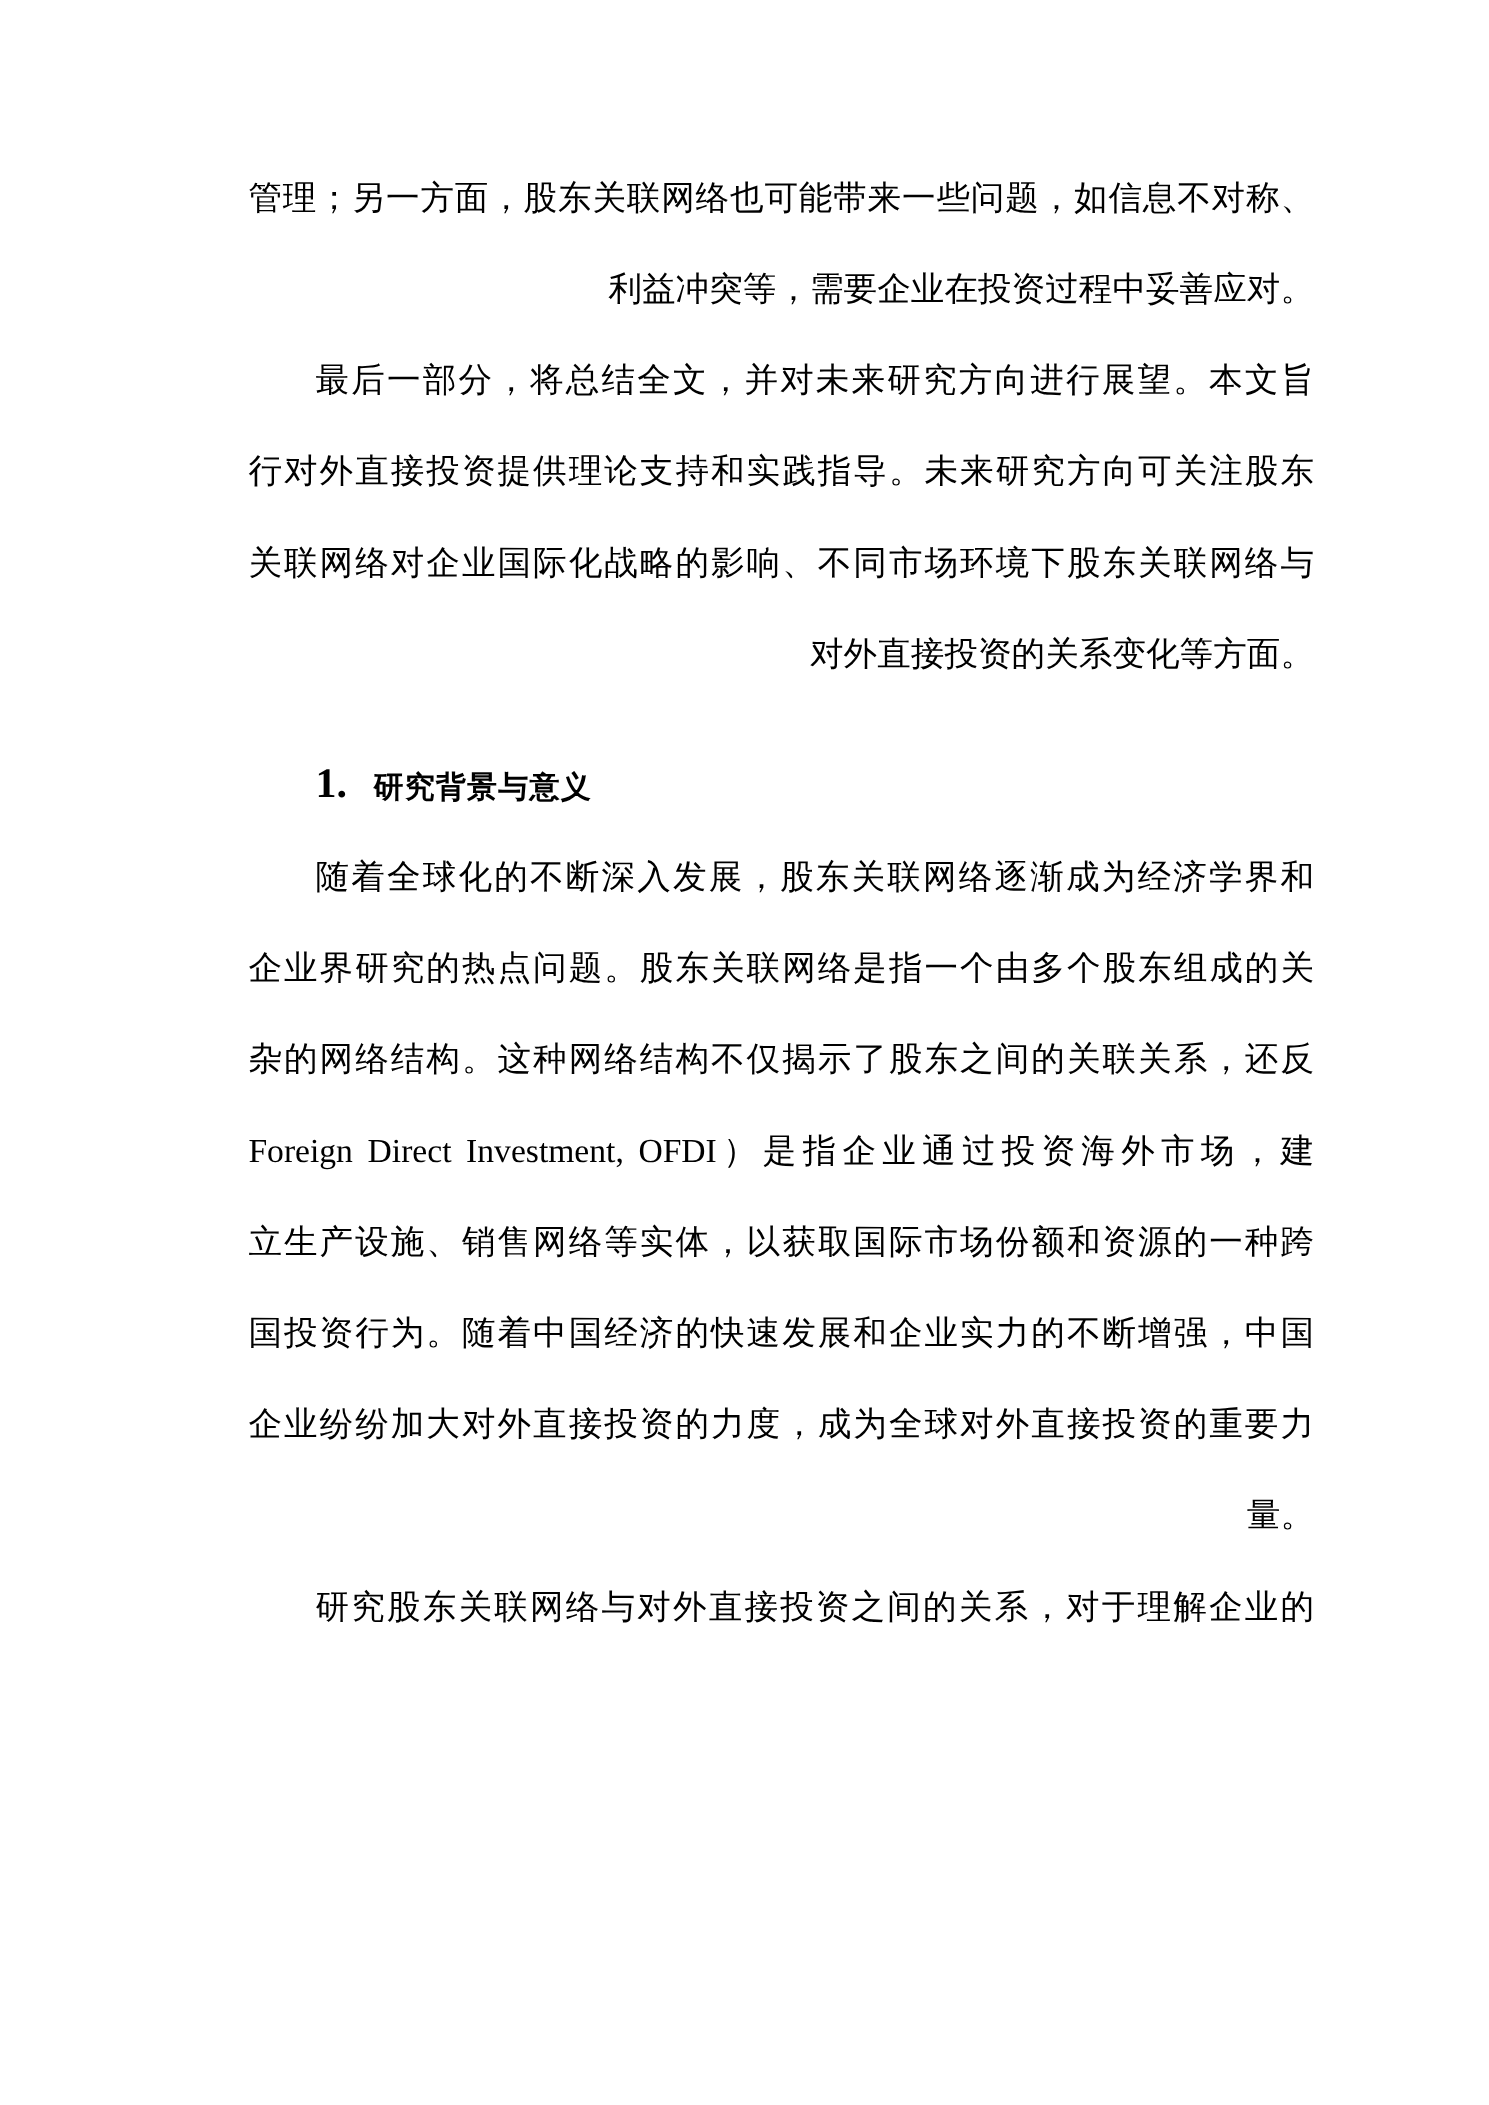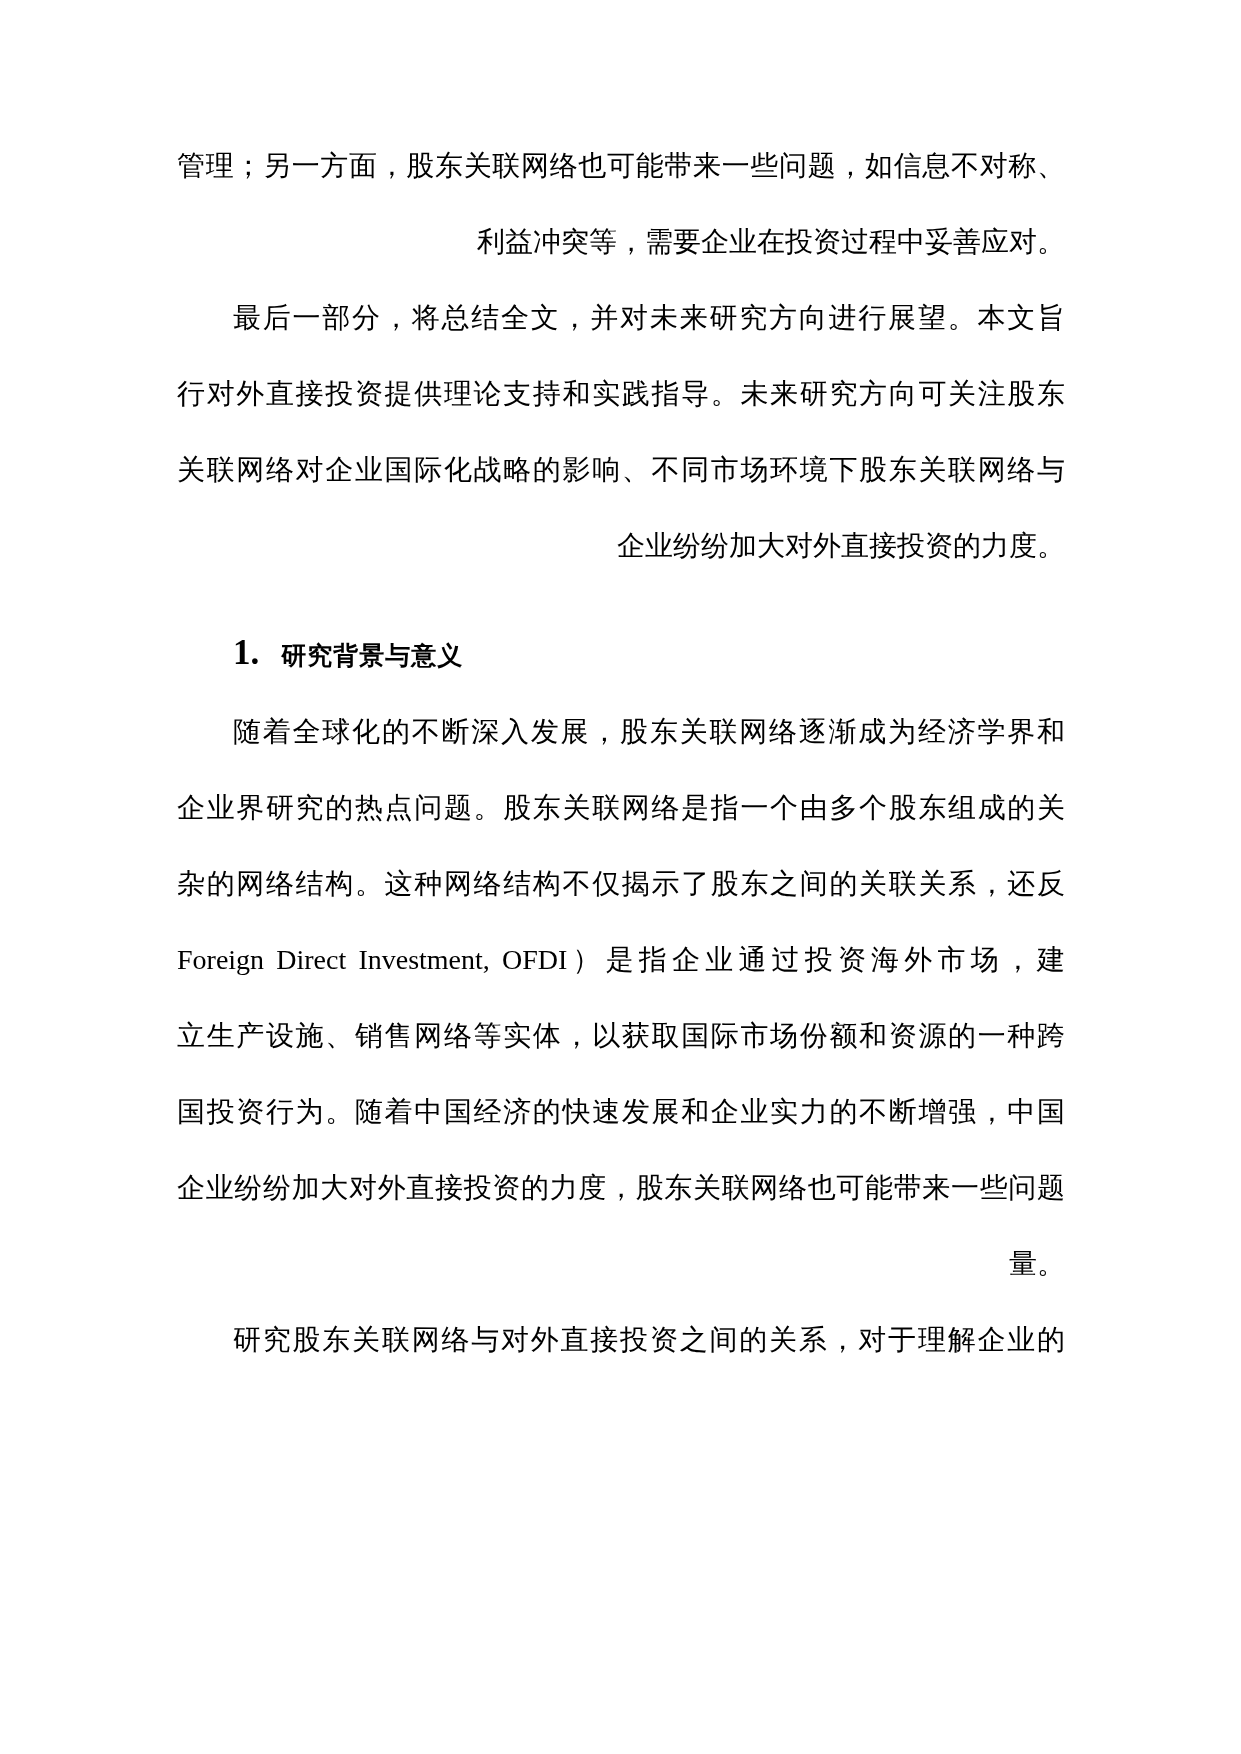--- a/index.html
+++ b/index.html
@@ -12,21 +12,21 @@
     position: relative;
     width: 1241px;
     height: 1754px;
     background: #ffffff;
     overflow: hidden;
     font-family: "Liberation Serif", "DejaVu Serif", serif;
     color: #000000;
   }
   .content {
     position: absolute;
-    left: 177px;
+    left: 207px;
     top: 128px;
     width: 888px;
   }
   .para {
     margin: 0;
     padding: 0;
   }
   .line {
     height: 76px;
     line-height: 76px;
@@ -68,30 +68,30 @@
 <div class="page">
   <div class="content">
       <div class="para">
         <div class="line just">管理；另一方面，股东关联网络也可能带来一些问题，如信息不对称、</div>
         <div class="line">利益冲突等，需要企业在投资过程中妥善应对。</div>
       </div>
       <div class="para">
         <div class="line just indent">最后一部分，将总结全文，并对未来研究方向进行展望。本文旨</div>
         <div class="line just">行对外直接投资提供理论支持和实践指导。未来研究方向可关注股东</div>
         <div class="line just">关联网络对企业国际化战略的影响、不同市场环境下股东关联网络与</div>
-        <div class="line">企业纷纷加大对外直接投资的力度。</div>
+        <div class="line">对外直接投资的关系变化等方面。</div>
       </div>
       <h2 class="heading"><span class="h-num">1.</span><span class="h-title">研究背景与意义</span></h2>
       <div class="para">
         <div class="line just indent">随着全球化的不断深入发展，股东关联网络逐渐成为经济学界和</div>
         <div class="line just">企业界研究的热点问题。股东关联网络是指一个由多个股东组成的关</div>
         <div class="line just">杂的网络结构。这种网络结构不仅揭示了股东之间的关联关系，还反</div>
         <div class="line just">Foreign Direct Investment, OFDI）是指企业通过投资海外市场，建</div>
         <div class="line just">立生产设施、销售网络等实体，以获取国际市场份额和资源的一种跨</div>
         <div class="line just">国投资行为。随着中国经济的快速发展和企业实力的不断增强，中国</div>
-        <div class="line just">企业纷纷加大对外直接投资的力度，股东关联网络也可能带来一些问题</div>
+        <div class="line just">企业纷纷加大对外直接投资的力度，成为全球对外直接投资的重要力</div>
         <div class="line">量。</div>
       </div>
       <div class="para">
         <div class="line just indent">研究股东关联网络与对外直接投资之间的关系，对于理解企业的</div>
       </div>
     </div>
 </div>
 
 </body></html>

